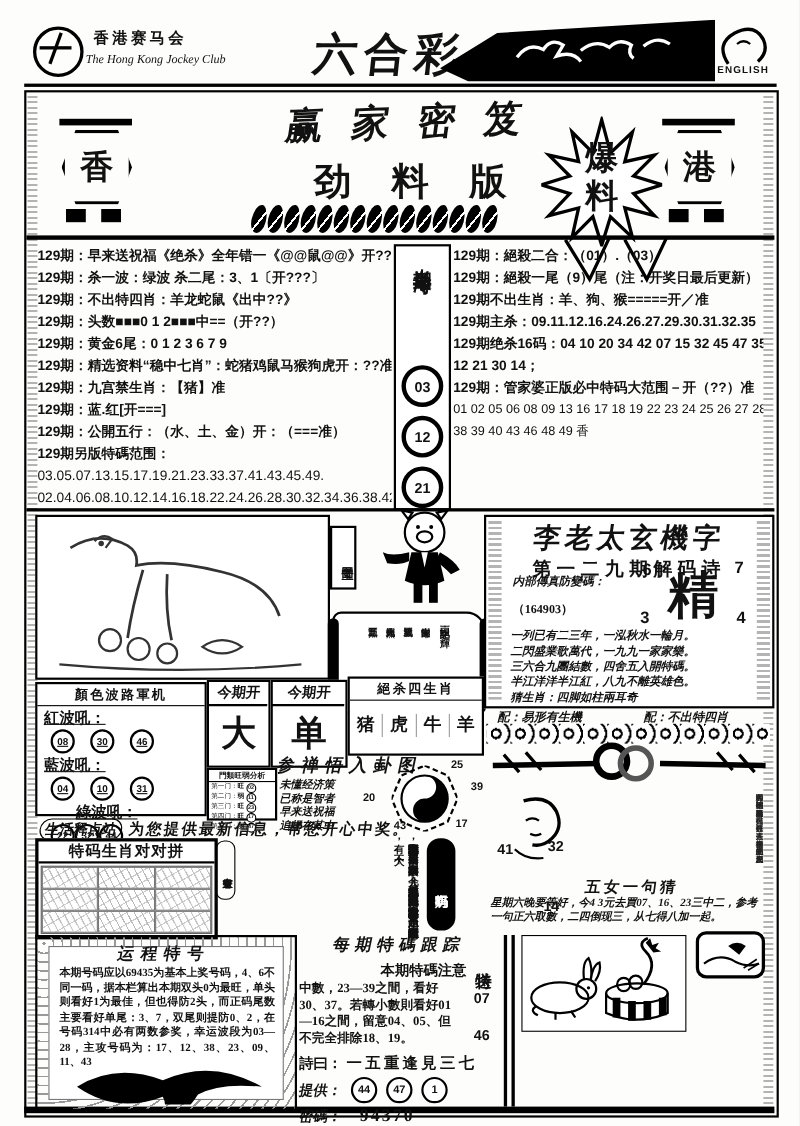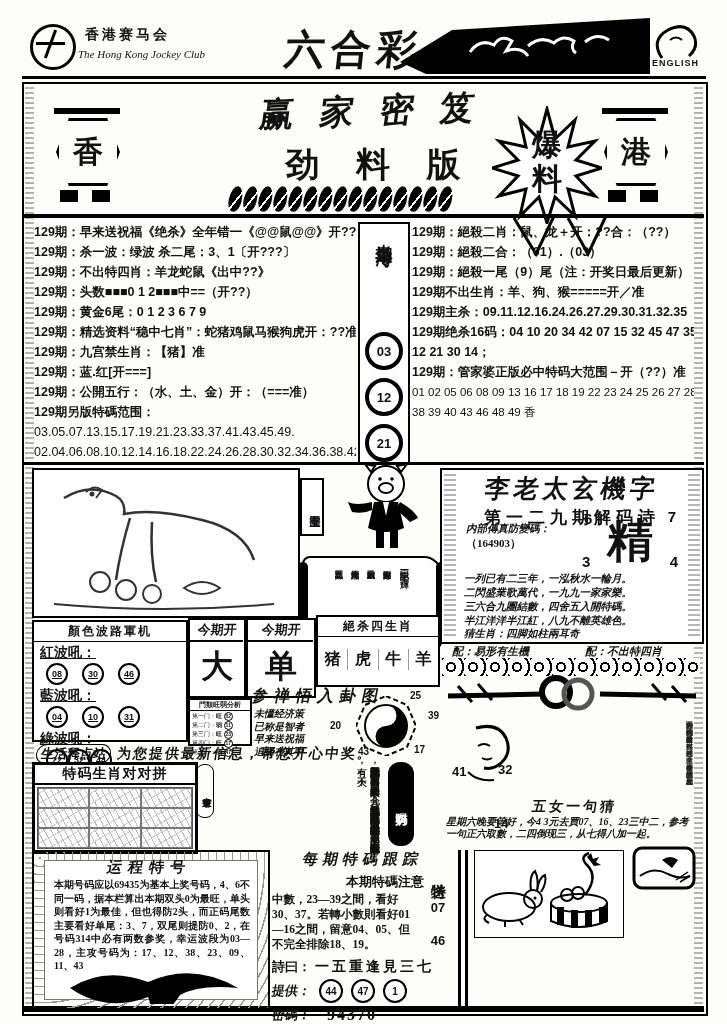--- a/index.html
+++ b/index.html
@@ -110,21 +110,20 @@
     <div style="text-align:center;margin-top:8px;">
       <span class="circle" style="width:30px;height:30px;border-width:4px;font-size:13px;">21</span>
     </div>
   </div>
 
   <svg class="abs" style="left:510px;top:214px;" width="110" height="44" viewBox="0 0 110 44">
     <path d="M4,4 L26,40 L44,2" stroke="#000" fill="none" stroke-width="3"></path>
     <path d="M58,4 L78,40 L96,2" stroke="#000" fill="none" stroke-width="3"></path>
   </svg>
   <div class="abs" style="left:412px;top:222px;width:282px;">
-    <div class="tipline">129期：絕殺二肖：鼠、龙＋开：??合：（??）</div>
     <div class="tipline">129期：絕殺二合：（01）.（03）</div>
     <div class="tipline">129期：絕殺一尾（9）尾（注：开奖日最后更新）</div>
     <div class="tipline">129期不出生肖：羊、狗、猴=====开／准</div>
     <div class="tipline">129期主杀：09.11.12.16.24.26.27.29.30.31.32.35</div>
     <div class="tipline">129期绝杀16码：04 10 20 34 42 07 15 32 45 47 35 03</div>
     <div class="tipline">12 21 30 14；</div>
     <div class="tipline">129期：管家婆正版必中特码大范围－开（??）准</div>
     <div class="tipline" style="font-weight:normal;font-size:11.5px;">01 02 05 06 08 09 13 16 17 18 19 22 23 24 25 26 27 28 29 33 36 37</div>
     <div class="tipline" style="font-weight:normal;font-size:11.5px;">38 39 40 43 46 48 49 香</div>
   </div>
@@ -169,21 +168,21 @@
       <div class="vtext serif" style="font-size:8.5px;height:76px;">三瓜三面三花艷</div>
     </div>
   </div>
 
   <div class="abs frame" style="left:440px;top:468px;width:260px;height:172px;">
     <div class="abs pattern-side" style="left:2px;top:2px;width:12px;height:164px;"></div>
     <div class="abs pattern-side" style="right:2px;top:2px;width:12px;height:164px;"></div>
     <div class="serif b" style="text-align:center;font-size:25px;letter-spacing:4px;margin-top:2px;transform:skewX(-8deg);">李老太玄機字</div>
     <div class="serif b" style="text-align:center;font-size:17px;letter-spacing:5px;margin-top:1px;">第一二九期解码诗</div>
     <div class="abs serif b" style="left:24px;top:52px;font-size:10.5px;font-style:italic;">内部傳真防變碼：</div>
-    <div class="abs serif b" style="left:24px;top:66px;font-size:11px;">（164903）</div>
+    <div class="abs serif b" style="left:24px;top:76px;font-size:11px;">（164903）</div>
     <div class="abs" style="left:150px;top:44px;width:76px;height:54px;">
       <span class="abs b" style="left:-8px;top:-4px;font-size:15px;">6</span>
       <span class="abs b" style="right:-8px;top:-6px;font-size:15px;">7</span>
       <span class="abs b" style="left:-10px;bottom:-2px;font-size:15px;">3</span>
       <span class="abs b" style="right:-10px;bottom:-2px;font-size:15px;">4</span>
       <div class="serif b" style="text-align:center;font-size:46px;line-height:54px;">精</div>
     </div>
     <div class="abs serif" style="left:22px;top:102px;width:218px;font-size:10.5px;font-weight:bold;line-height:14px;font-style:italic;">
       <div>一列已有二三年，一泓秋水一輪月。</div>
       <div>二閃盛業歌萬代，一九九一家家樂。</div>
@@ -208,21 +207,21 @@
         <span class="circle" style="width:18px;height:18px;font-size:9px;">46</span>
       </div>
       <div style="display:flex;align-items:center;gap:2px;">
         <span class="serif b" style="font-size:14px;">藍波吼：</span>
       </div>
       <div style="display:flex;gap:14px;margin:1px 0 2px 6px;">
         <span class="circle" style="width:18px;height:18px;font-size:9px;">04</span>
         <span class="circle" style="width:18px;height:18px;font-size:9px;">10</span>
         <span class="circle" style="width:18px;height:18px;font-size:9px;">31</span>
       </div>
-      <div style="display:flex;align-items:center;gap:2px;">
+      <div style="display:flex;align-items:center;gap:2px;margin-left:29px;">
         <span class="serif b" style="font-size:14px;">綠波吼：</span>
       </div>
       <div style="display:flex;gap:0;margin:1px 0 0 6px;">
         <span class="circle" style="width:18px;height:18px;font-size:9px;">22</span>
         <span class="circle" style="width:18px;height:18px;font-size:9px;">32</span>
         <span class="circle" style="width:18px;height:18px;font-size:9px;">44</span>
       </div>
     </div>
   </div>
 

